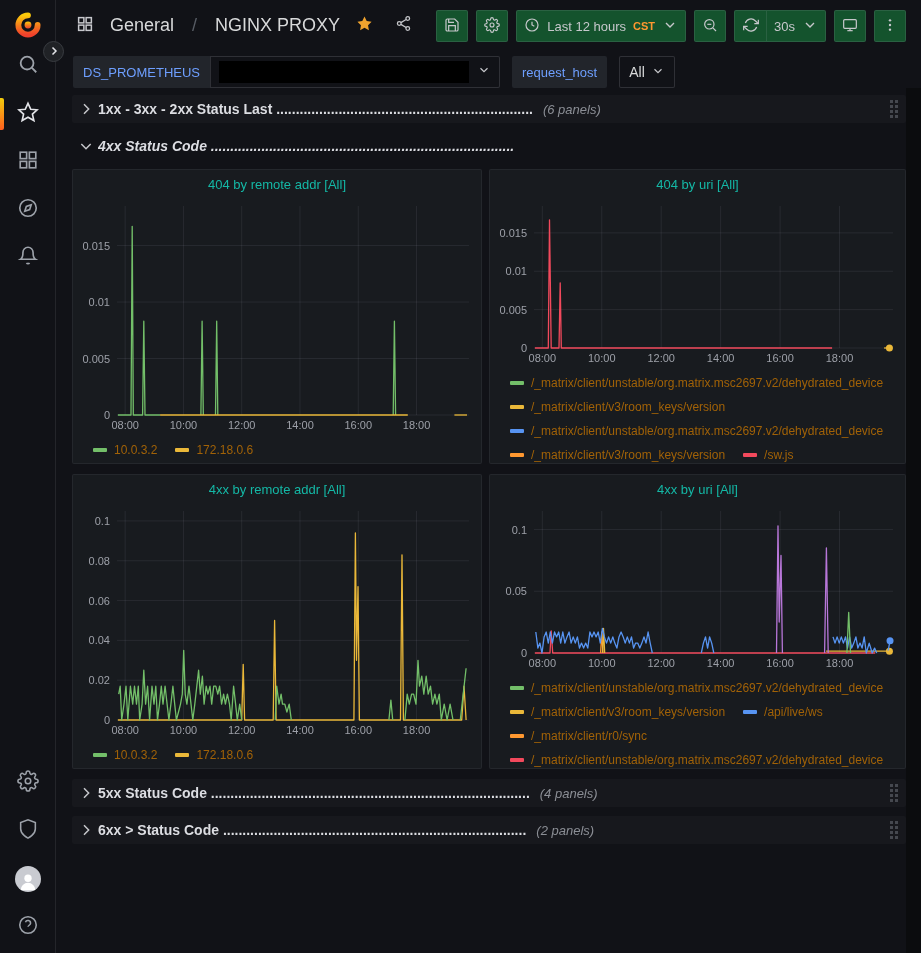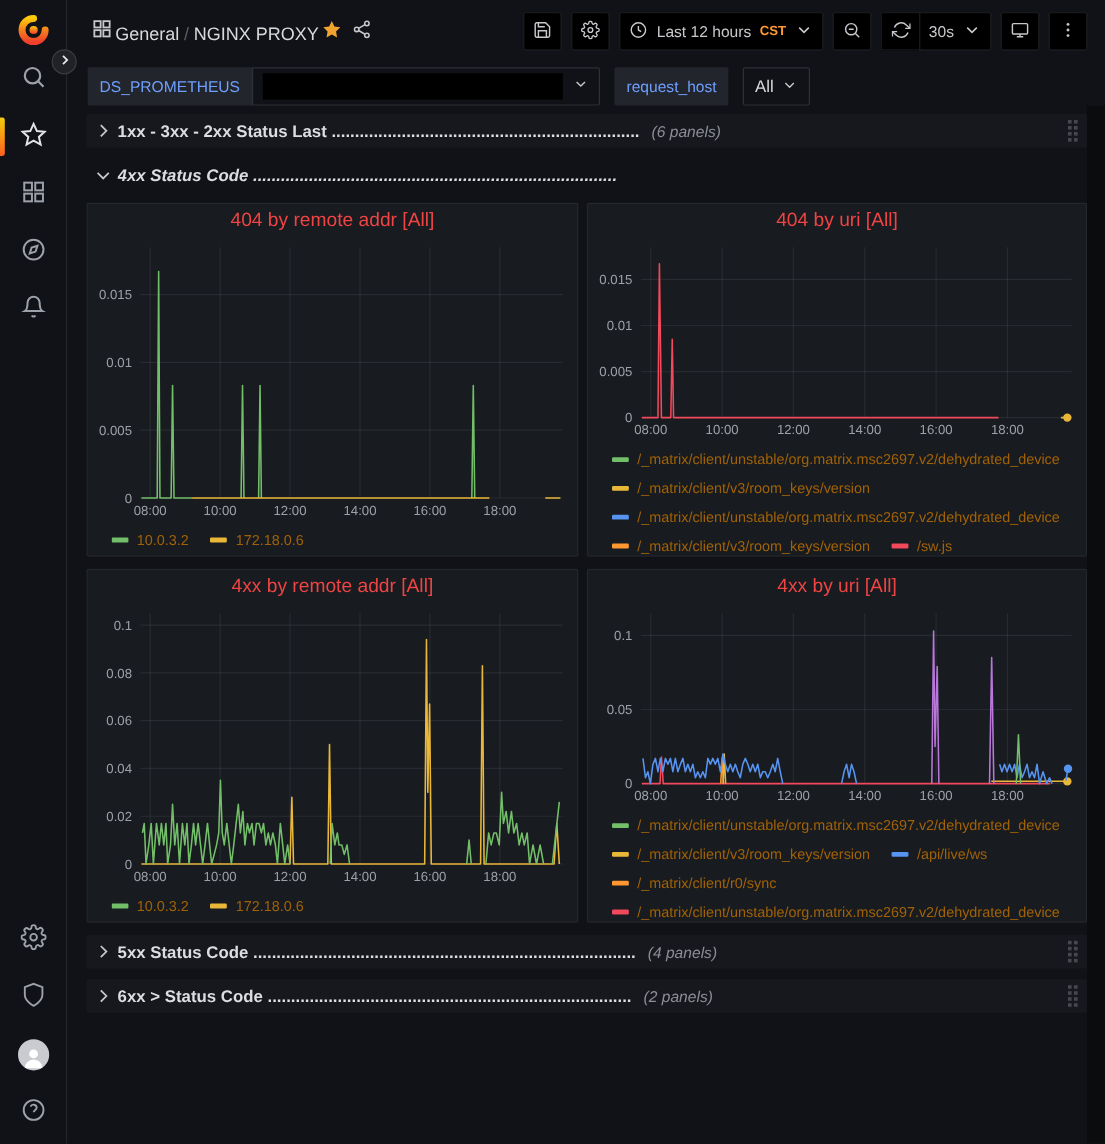--- a/index.html
+++ b/index.html
@@ -19,27 +19,27 @@
   .side-bottom { margin-top:auto; margin-bottom:2px; display:flex; flex-direction:column; align-items:center; }
   .avatar-circle { width:26px; height:26px; border-radius:50%; background:#c9cbd1; display:flex; align-items:flex-end; justify-content:center; overflow:hidden; }
   .expand-btn { position:fixed; left:43px; top:41px; width:21px; height:21px; border-radius:50%;
     background:#202226; border:1px solid #3a3d42; color:#e3e4e8; display:flex; align-items:center; justify-content:center;
     z-index:9; cursor:pointer; font-size:11px; }
 
   
   .main { margin-left:56px; height:100%; display:flex; flex-direction:column; }
 
   .topbar { height:52px; display:flex; align-items:center; padding:0 15px 0 20px; flex:none; }
-  .crumb { display:flex; align-items:flex-end; gap:2px; font-size:15px; color:#d8d9da; }
+  .crumb { display:flex; align-items:flex-start; gap:16px; font-size:18px; color:#d8d9da; }
   .crumb svg { width:18px; height:18px; color:#c7c8cc; }
   .crumb .sep { color:#585d65; padding:0 2px; }
   .crumb .star-fav svg { width:17px; height:17px; color:#f0a32e; }
   .crumb .share svg { width:17px; height:17px; color:#c7c8cc; margin-left:6px; }
   .topbar-right { margin-left:auto; display:flex; align-items:center; gap:8px; }
-  .tb-btn { height:32px; min-width:32px; padding:2px 7px; background:#000000; border:1px solid rgba(204,204,220,.12);
+  .tb-btn { height:32px; min-width:32px; padding:2px 7px; background:#14532d; border:1px solid rgba(204,204,220,.12);
     border-radius:2px; color:#c7c8cc; display:flex; align-items:center; justify-content:center; gap:7px;
     font-size:13px; cursor:pointer; white-space:nowrap; }
   .tb-btn svg { width:16px; height:16px; flex:none; }
   .tz { color:#ff9830; font-size:11px; font-weight:bold; }
   .btn-group { display:flex; }
   .btn-group .tb-btn:first-child { border-radius:2px 0 0 2px; border-right:none; }
   .btn-group .tb-btn:last-child { border-radius:0 2px 2px 0; }
 
   
   .varbar { height:36px; display:flex; align-items:flex-end; gap:12px; padding:0 29px 0 17px; flex:none; }
@@ -63,21 +63,21 @@
   .row-head .chev { width:16px; height:16px; color:#c7c8cc; margin-right:4px; flex:none; }
   .row-title { font-size:14px; font-weight:bold; color:#dcdde2; white-space:nowrap; overflow:hidden; }
   .row-count { font-size:13px; font-style:italic; color:#8b8e95; margin-left:10px; white-space:nowrap; }
   .row-drag { margin-left:auto; display:grid; grid-template-columns:repeat(2,3px); grid-auto-rows:3px; gap:2px; padding:4px; cursor:grab; }
   .row-drag i { background:#45484f; }
 
   .panel-grid { display:grid; grid-template-columns:410px 1fr; gap:10px 7px; margin-bottom:10px; }
   .panel { height:295px; background:#181b1f; border:1px solid rgba(204,204,220,.07); border-radius:2px;
     overflow:hidden; display:flex; flex-direction:column; }
   .panel-title { height:28px; flex:none; display:flex; align-items:center; justify-content:center;
-    font-size:16px; font-weight:500; color:#ef4444; cursor:pointer; }
+    font-size:13px; font-weight:500; color:#14b8a6; cursor:pointer; }
   .chart { width:100%; display:block; flex:none; }
   .chart.tall { height:237px; } .chart.short { height:170px; }
   .legend { padding:3px 8px 0 20px; font-size:12px; color:#a16207; line-height:1; }
   .legend-row { display:flex; gap:18px; height:24px; align-items:center; white-space:nowrap; overflow:hidden; }
   .legend-item { display:flex; align-items:center; gap:7px; cursor:pointer; }
   .legend-item .swatch { width:14px; height:4px; border-radius:1px; flex:none; }
 
   svg text { font-family:"Liberation Sans", sans-serif; }
 </style>
 </head>

